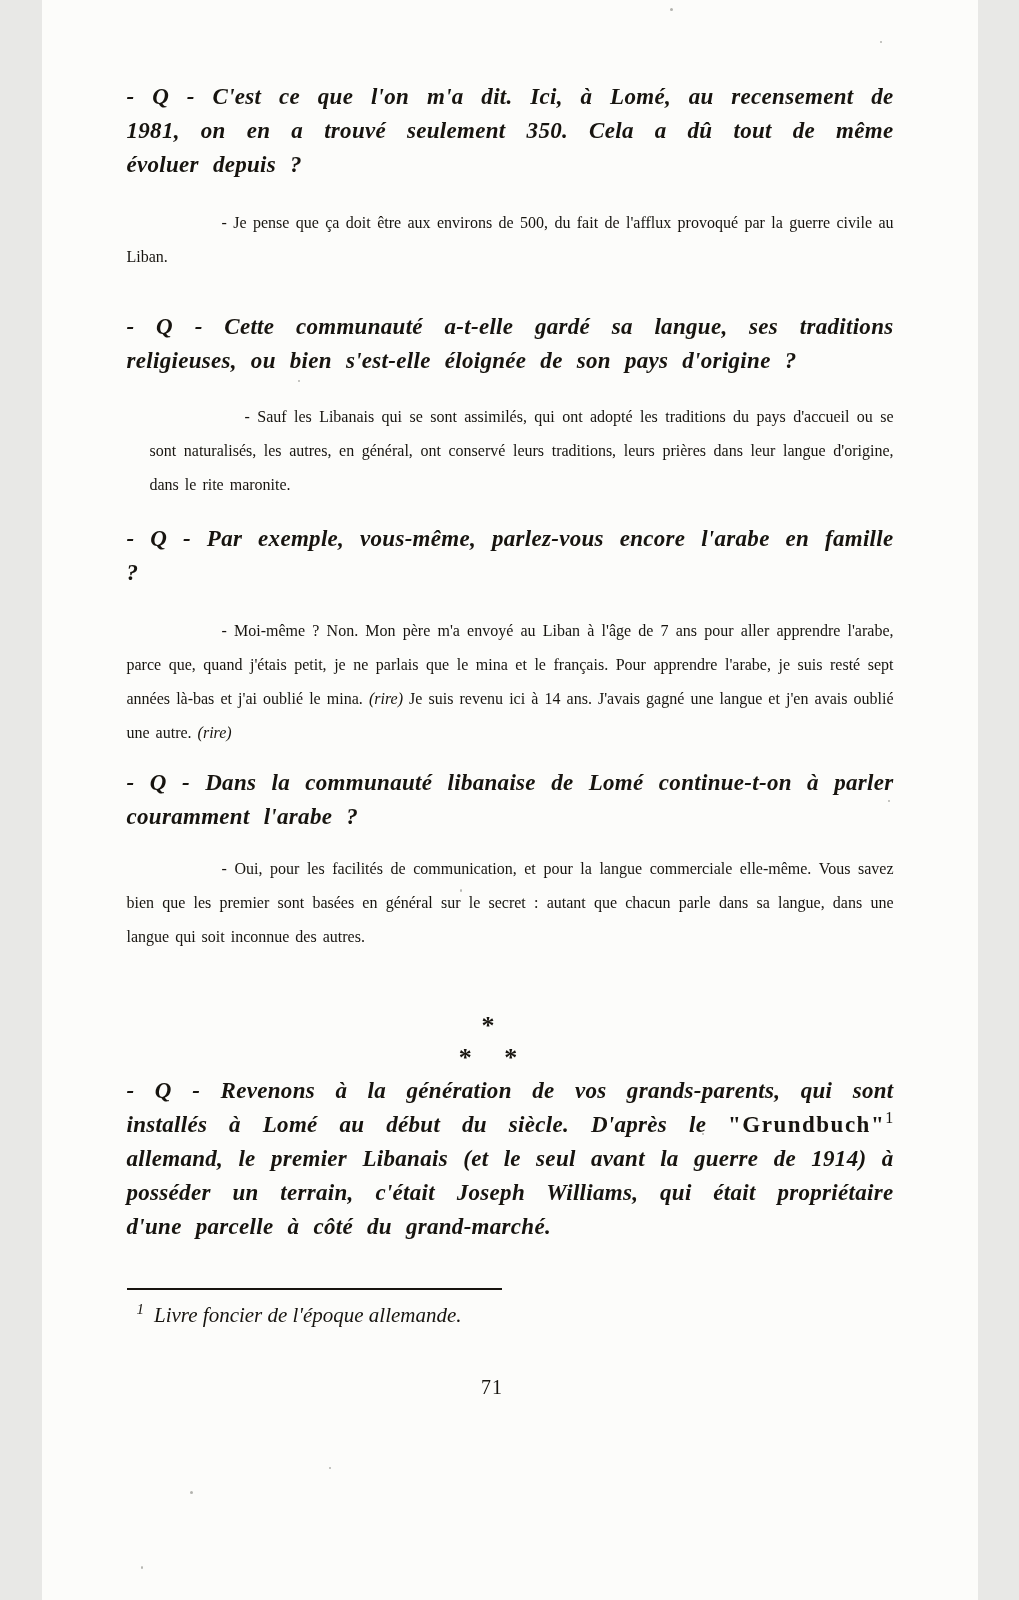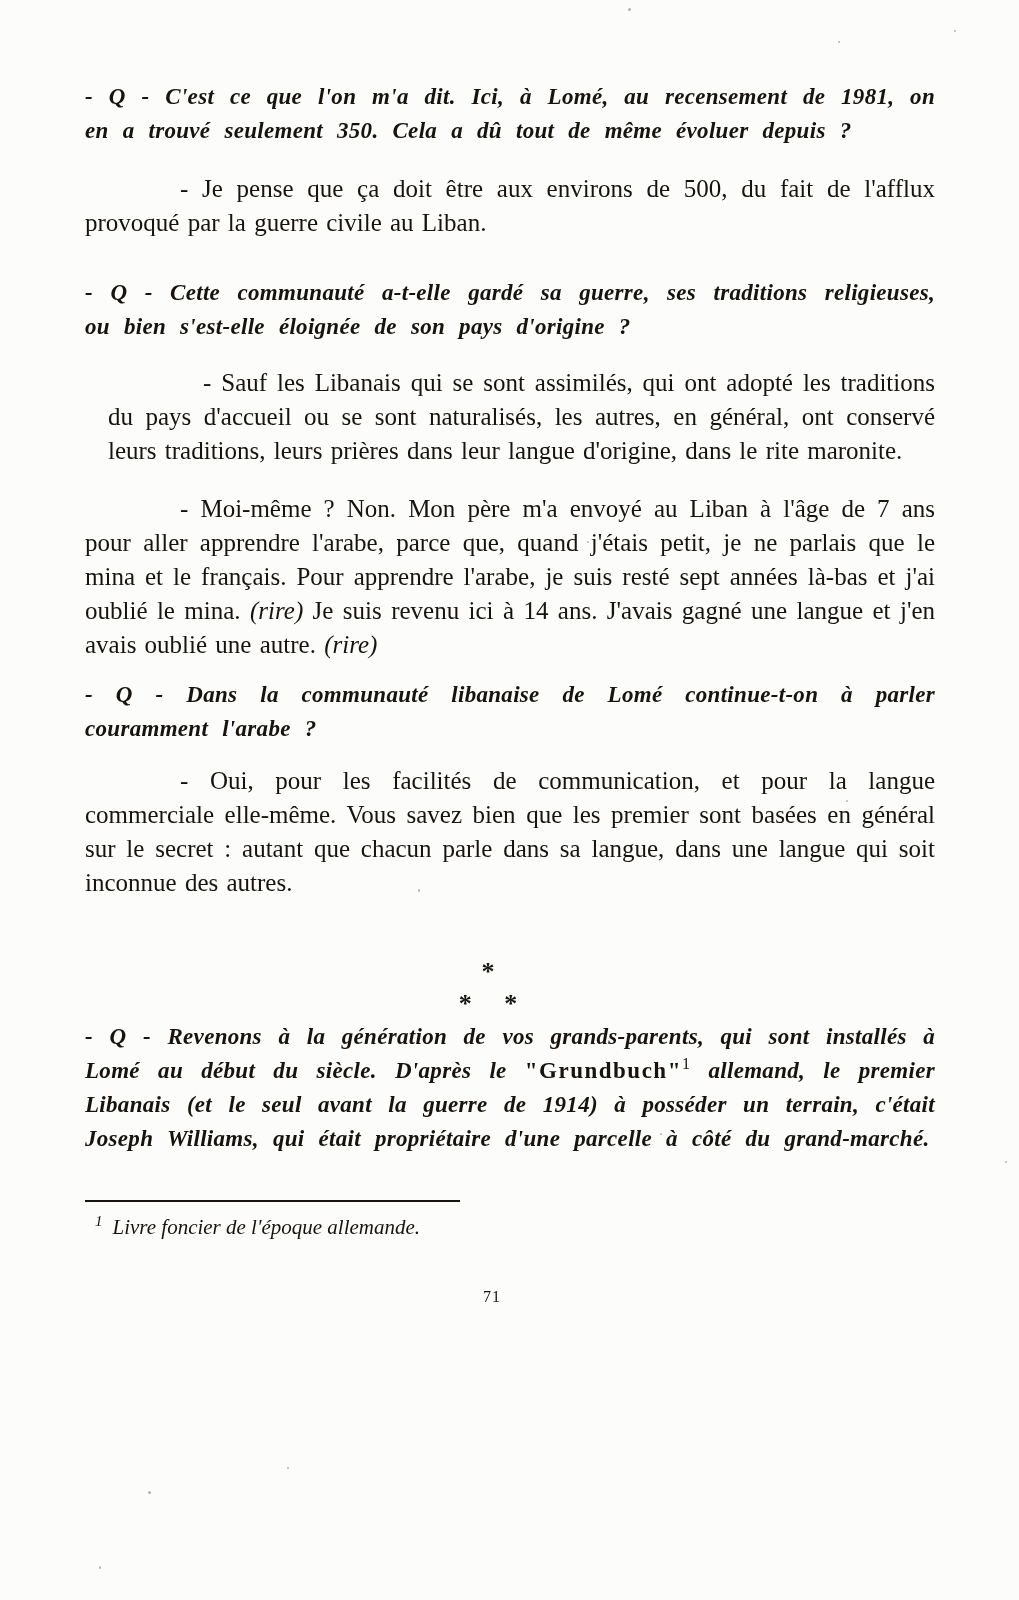--- a/index.html
+++ b/index.html
@@ -2,21 +2,21 @@
 <html lang="fr"><head>
 <meta charset="utf-8">
 <style>
   html, body {
     margin: 0;
     padding: 0;
     background: #e8e8e6;
   }
   .page {
     position: relative;
-    width: 1019px;
+    width: 936px;
     height: 1600px;
     margin: 0 auto;
     background: #fcfcfa;
     color: #17140f;
     font-family: "Liberation Serif", "DejaVu Serif", serif;
     box-sizing: border-box;
     padding: 80px 84px 0 85px;
     overflow: hidden;
   }
   p { margin: 0; }
@@ -24,21 +24,21 @@
   .question {
     font-size: 23px;
     line-height: 34px;
     font-weight: 700;
     font-style: italic;
     text-align: justify;
     word-spacing: 8px;
     letter-spacing: 0.3px;
   }
   .answer {
-    font-size: 25px;
+    font-size: 16px;
     line-height: 34px;
     font-weight: 400;
     font-style: normal;
     text-align: justify;
     word-spacing: 2px;
     text-indent: 95px;
   }
   .aside { font-style: italic; }
 
   .q1 { margin-top: 0; }
@@ -90,45 +90,46 @@
   .footnote .fn-marker {
     font-size: 15px;
     vertical-align: super;
     line-height: 0;
     margin-right: 10px;
   }
 
   .page-number {
     margin-top: 46px;
     text-align: center;
-    font-size: 16px;
+    font-size: 20px;
     letter-spacing: 1px;
     transform: translateX(-18px);
   }
 
   .speck {
     position: absolute;
     background: #8c8c86;
     border-radius: 50%;
     opacity: 0.65;
   }
 </style>
 </head>
 <body>
 
 <div class="page">
 
   <p class="question q1">- Q - C'est ce que l'on m'a dit. Ici, à Lomé, au recensement de 1981, on en a trouvé seulement 350. Cela a dû tout de même évoluer depuis ?</p>
 
   <p class="answer a1">- Je pense que ça doit être aux environs de 500, du fait de l'afflux provoqué par la guerre civile au Liban.</p>
 
-  <p class="question q2">- Q - Cette communauté a-t-elle gardé sa guerre, ses traditions religieuses, ou bien s'est-elle éloignée de son pays d'origine ?</p>
+  <p class="question q2">- Q - Cette communauté a-t-elle gardé sa langue, ses traditions religieuses, ou bien s'est-elle éloignée de son pays d'origine ?</p>
 
   <p class="answer a2">- Sauf les Libanais qui se sont assimilés, qui ont adopté les traditions du pays d'accueil ou se sont naturalisés, les autres, en général, ont conservé leurs traditions, leurs prières dans leur langue d'origine, dans le rite maronite.</p>
 
+  <p class="question q3">- Q - Par exemple, vous-même, parlez-vous encore l'arabe en famille ?</p>
 
   <p class="answer a3"><span>- Moi-même ? Non. Mon père m'a envoyé au Liban à l'âge de 7 ans pour aller apprendre l'arabe, parce que, quand j'étais petit, je ne parlais que le mina et le français. Pour apprendre l'arabe, je suis resté sept années là-bas et j'ai oublié le mina. </span><span class="aside">(rire)</span><span> Je suis revenu ici à 14 ans. J'avais gagné une langue et j'en avais oublié une autre. </span><span class="aside">(rire)</span></p>
 
   <p class="question q4">- Q - Dans la communauté libanaise de Lomé continue-t-on à parler couramment l'arabe ?</p>
 
   <p class="answer a4">- Oui, pour les facilités de communication, et pour la langue commerciale elle-même. Vous savez bien que les premier sont basées en général sur le secret : autant que chacun parle dans sa langue, dans une langue qui soit inconnue des autres.</p>
 
   <div class="separator">
     <div class="sep-top">*</div>
     <div class="sep-bottom">* *</div>

